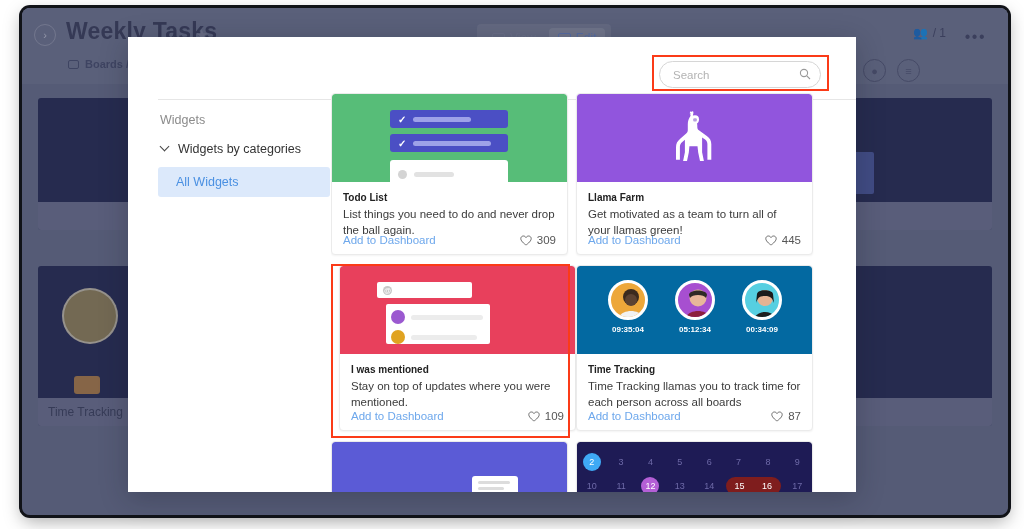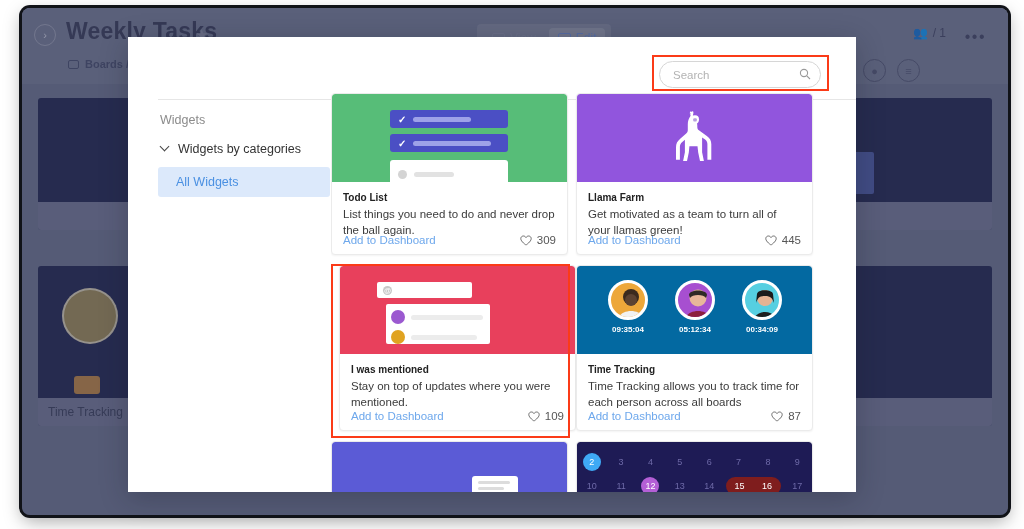--- a/index.html
+++ b/index.html
@@ -535,21 +535,21 @@
                 <path d="M8 40c0-7 6-11 12-11s12 4 12 11z" fill="#1f1f1f"></path>
                 <circle cx="20" cy="15" r="8" fill="#e6b393"></circle>
                 <path d="M12 11c1-5 15-5 16 0l1 9c-2-5-3-7-9-7s-7 2-9 7z" fill="#1b1b1b"></path>
               </svg>
             </div>
             <div class="tt-time">00:34:09</div>
           </div>
         </div>
         <div class="card-body">
           <div class="card-name">Time Tracking</div>
-          <div class="card-desc">Time Tracking allows you to track time for each person across all boards</div>
+          <div class="card-desc">Time Tracking llamas you to track time for each person across all boards</div>
         </div>
         <div class="card-foot">
           <span class="add-link">Add to Dashboard</span>
           <span class="likes">
             <svg width="12" height="11" viewBox="0 0 12 11" aria-hidden="true">
               <path d="M6 10C6 10 0.8 6.6 0.8 3.6C0.8 2.1 2 1 3.4 1C4.4 1 5.4 1.6 6 2.5C6.6 1.6 7.6 1 8.6 1C10 1 11.2 2.1 11.2 3.6C11.2 6.6 6 10 6 10Z" fill="none" stroke="#6b6b6b" stroke-width="1"></path>
             </svg>
             <span>87</span>
           </span>
         </div>

